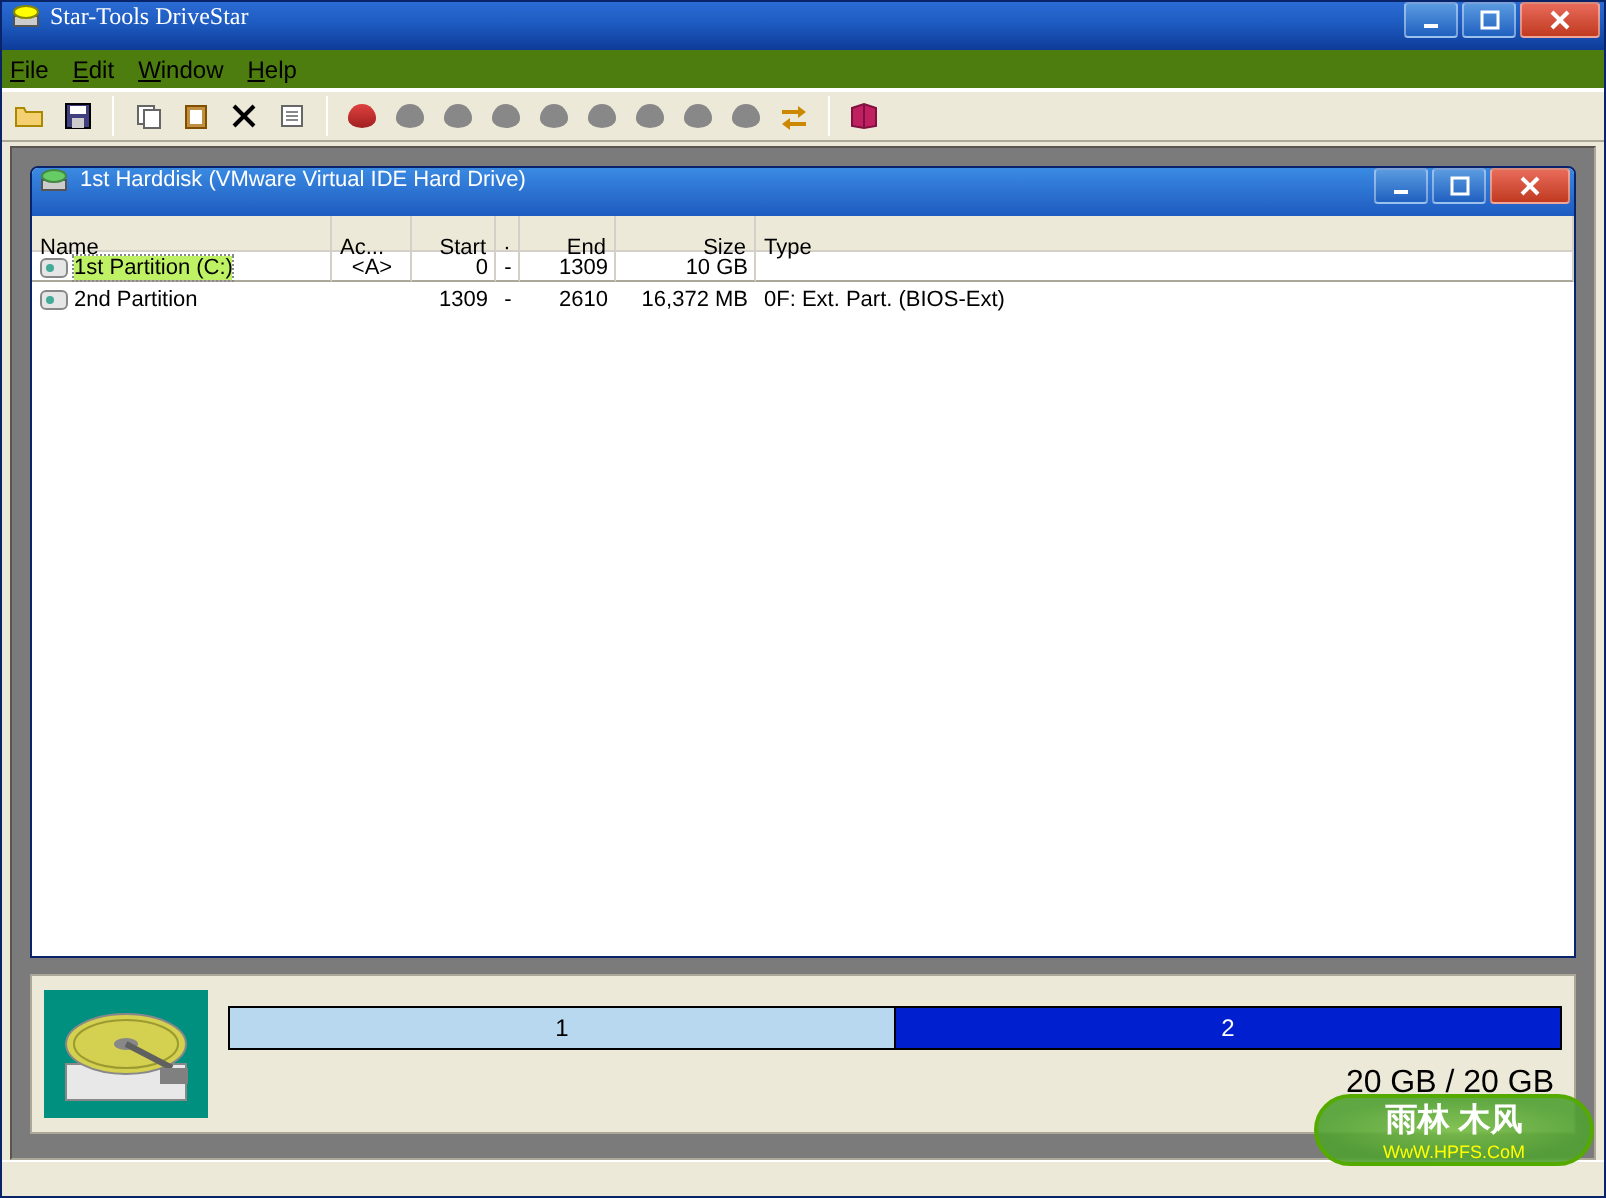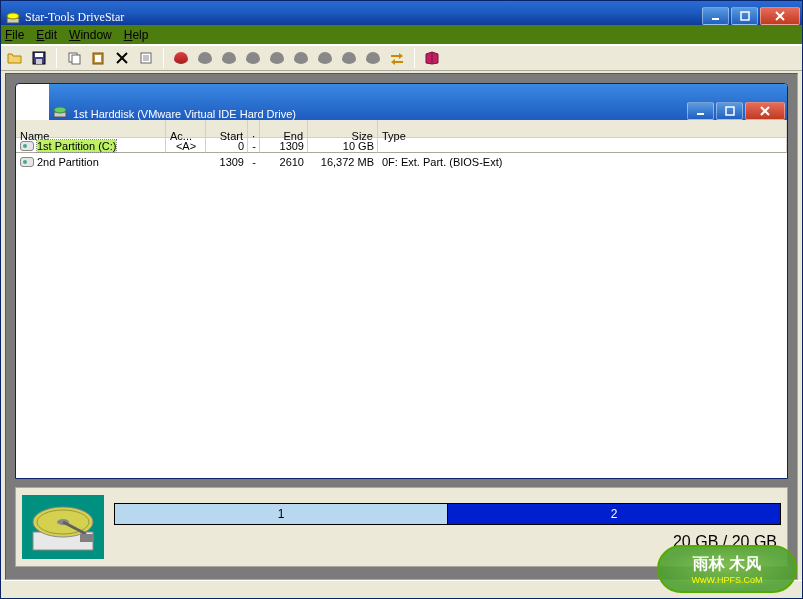--- a/index.html
+++ b/index.html
@@ -1,40 +1,40 @@
 <!DOCTYPE html>
 <html><head>
 <meta charset="utf-8">
 <style>
 * { box-sizing: border-box; margin: 0; padding: 0; }
 body { font-family: Tahoma, Arial, sans-serif; font-size: 11px; background: #d4d0c8; width: 803px; height: 599px; overflow: hidden; position: relative; }
 
 
 .window { position: absolute; top: 0; left: 0; right: 0; bottom: 0; border: 1px solid #0a246a; background: #ece9d8; }
-.titlebar { height: 24px; background: linear-gradient(to bottom, #2a6bd4 0%, #1e5bc0 45%, #0d3b99 100%); display: flex; align-items: flex-end; padding: 0 2px 0 4px; color: #fff; }
+.titlebar { height: 24px; background: linear-gradient(to bottom, #2a6bd4 0%, #1e5bc0 45%, #0d3b99 100%); display: flex; align-items: flex-start; padding: 0 2px 0 4px; color: #fff; }
 .titlebar .ico { width: 16px; height: 14px; margin-right: 4px; display: inline-flex; align-items: center; justify-content: center; }
 .titlebar .title-text { flex: 1; font-size: 12px; font-family: "Microsoft Sans Serif", Tahoma; }
 .winbtns { display: flex; gap: 2px; }
 .winbtn { width: 27px; height: 18px; border-radius: 2px; display: flex; align-items: center; justify-content: center; font-weight: bold; font-size: 10px; color: #fff; border: 1px solid rgba(255,255,255,.4); }
 .winbtn.min, .winbtn.max { background: linear-gradient(to bottom, #5a9be0, #2060c0); }
 .winbtn.close { background: linear-gradient(to bottom, #e86b5a, #c03a20); width: 40px; }
 
 .menubar { height: 20px; background: #4d7c0f; display: flex; align-items: center; padding: 0 4px; border-bottom: 1px solid #fff; }
 .menubar span { margin-right: 12px; color: #000; font-size: 12px; cursor: default; }
 .menubar span u { text-decoration: underline; }
 
 .toolbar { height: 26px; background: #ece9d8; display: flex; align-items: center; padding: 0 4px; border-top: 1px solid #fff; border-bottom: 1px solid #aca899; gap: 4px; }
 .tbtn { width: 20px; height: 20px; display: flex; align-items: center; justify-content: center; }
 .tsep { width: 1px; height: 20px; background: #aca899; margin: 0 3px; border-right: 1px solid #fff; }
 .blob { width: 14px; height: 12px; border-radius: 50% 50% 50% 50% / 60% 60% 40% 40%; }
 
 
 .client { position: absolute; top: 72px; left: 4px; right: 4px; bottom: 18px; background: #7b7b7b; border: 1px inset #aca899; }
 .child { position: absolute; top: 9px; left: 9px; right: 9px; bottom: 100px; background: #fff; border: 1px solid #0a246a; border-radius: 4px 4px 0 0; overflow: hidden; }
-.child-titlebar { height: 36px; background: linear-gradient(to bottom, #3a8ae2 0%, #1e5bc0 100%); display: flex; align-items: flex-end; padding: 0 2px 0 4px; color: #fff; margin-left: 33px; }
+.child-titlebar { height: 24px; background: linear-gradient(to bottom, #3a8ae2 0%, #1e5bc0 100%); display: flex; align-items: flex-start; padding: 0 2px 0 4px; color: #fff; }
 .child-titlebar .ico { width: 16px; height: 14px; margin-right: 4px; }
 .child-titlebar .title-text { flex: 1; font-size: 11px; }
 
 
 .listhdr { display: flex; height: 18px; background: #ece9d8; border-bottom: 1px solid #d4d0c8; }
 .listhdr .col { border-right: 1px solid #d4d0c8; border-bottom: 1px solid #aca899; padding: 16px 4px; font-size: 11px; display: flex; align-items: center; }
 .listhdr .col.r { justify-content: flex-end; }
 
 .listrow { display: flex; height: 16px; align-items: center; font-size: 11px; }
 .listrow .cell { padding: 0 4px; display: flex; align-items: center; }
@@ -50,21 +50,21 @@
 .bars { flex: 1; }
 .barrow { display: flex; height: 22px; border: 1px solid #000; }
 .bar1 { flex: 1; background: #b8d8f0; display: flex; align-items: center; justify-content: center; font-size: 12px; border-right: 1px solid #000; }
 .bar2 { flex: 1; background: #0020d0; color: #fff; display: flex; align-items: center; justify-content: center; font-size: 12px; }
 .capacity { text-align: right; font-size: 16px; margin-top: 8px; padding-right: 4px; }
 
 
 .statusbar { position: absolute; bottom: 0; left: 0; right: 0; height: 18px; background: #ece9d8; border-top: 1px solid #fff; }
 
 
-.watermark { position: absolute; right: 6px; bottom: 6px; width: 140px; height: 48px; background: radial-gradient(ellipse at center, rgba(120,190,70,.9) 0%, rgba(80,160,50,.9) 70%); border-radius: 24px; display: flex; flex-direction: column; align-items: center; justify-content: center; border: 2px solid #5a0; }
+.watermark { position: absolute; right: 6px; bottom: 16px; width: 140px; height: 36px; background: radial-gradient(ellipse at center, rgba(120,190,70,.9) 0%, rgba(80,160,50,.9) 70%); border-radius: 24px; display: flex; flex-direction: column; align-items: center; justify-content: center; border: 2px solid #5a0; }
 .watermark .big { color: #fff; font-size: 16px; font-weight: bold; }
 .watermark .small { color: #ff0; font-size: 9px; }
 </style>
 </head>
 <body>
 
 <div class="window">
   <div class="titlebar">
     <span class="ico">
       <svg width="14" height="12">

